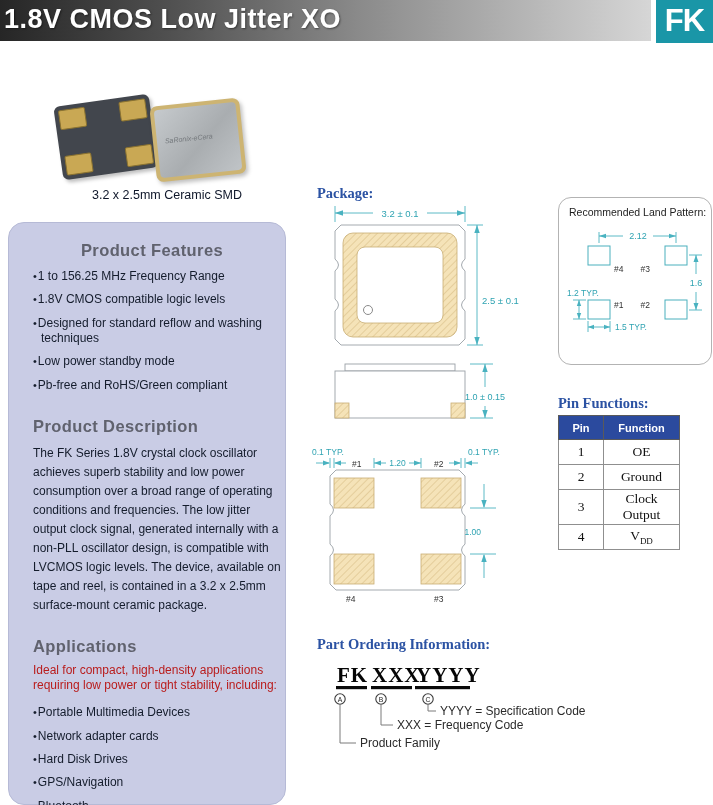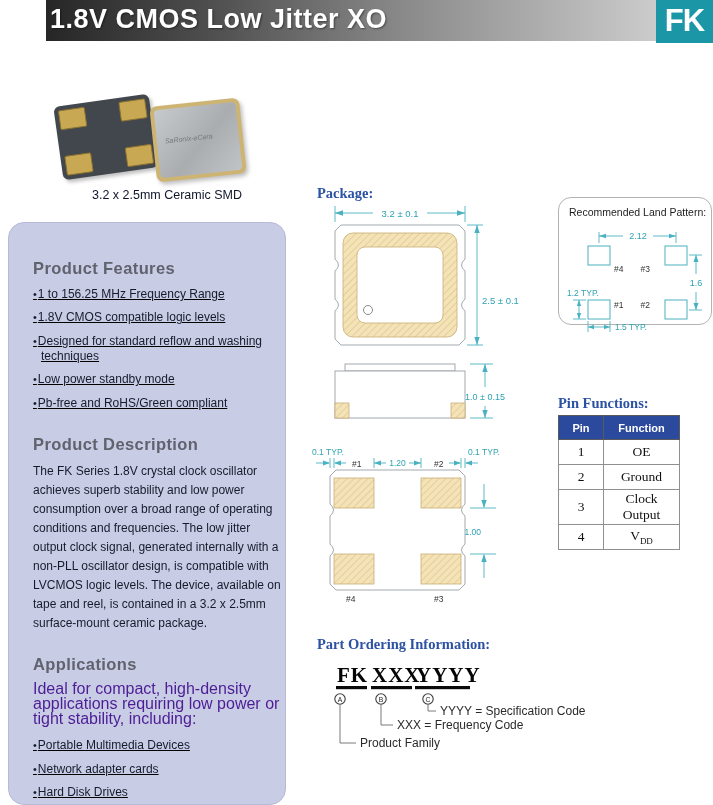--- a/index.html
+++ b/index.html
@@ -1,21 +1,21 @@
 <!DOCTYPE html>
 <html><head>
 <meta charset="utf-8">
 <style>
   html,body{margin:0;padding:0;}
   body{width:713px;height:805px;position:relative;background:#ffffff;
        font-family:"Liberation Sans",sans-serif;overflow:hidden;}
 
   
   .header-bar{position:absolute;left:0;top:0;width:651px;height:41px;
-    background:linear-gradient(90deg,#262626 0%,#4e4e4e 25%,#8a8a8a 55%,#d6d6d6 100%);margin-left:46px;}
+    background:linear-gradient(90deg,#262626 0%,#4e4e4e 25%,#8a8a8a 55%,#d6d6d6 100%);}
   .header-title{position:absolute;left:4px;top:4px;color:#fff;font-size:27px;
     font-weight:bold;letter-spacing:0.5px;text-shadow:1px 1px 2px rgba(0,0,0,.45);}
   .fk-logo{position:absolute;right:0;top:0;width:57px;height:43px;background:#1a96a7;
     color:#fff;font-size:31px;font-weight:bold;text-align:center;line-height:42px;
     letter-spacing:-1px;}
 
   
   .chip-bottom{position:absolute;left:58px;top:100px;width:96px;height:74px;
     background:#42464d;border-radius:6px;transform:rotate(-8deg);
     box-shadow:2px 3px 4px rgba(0,0,0,.25);}
@@ -32,37 +32,37 @@
   .chip-logo{position:absolute;left:8px;top:28px;font-size:7px;font-style:italic;
     color:#75797d;white-space:nowrap;}
   .photo-caption{position:absolute;left:50px;top:188px;width:192px;text-align:right;
     font-size:12.5px;color:#0f172a;}
 
   
   .info-panel{position:absolute;left:8px;top:222px;width:278px;height:583px;
     background:#c9cce5;border:1px solid #b6bad6;border-radius:16px;
     box-sizing:border-box;padding:16px 14px 0 24px;}
   .panel-heading{font-size:16.5px;font-weight:600;color:#60626e;letter-spacing:0.4px;}
-  .feat-heading{margin-top:20px;}
+  .feat-heading{margin-top:2px;text-align:center;}
   .desc-heading{margin-top:24px;}
   .app-heading{margin-top:22px;}
-  ul.bullets{list-style:none;margin:9px 0 0 0;padding:0;text-decoration:underline;}
+  ul.bullets{list-style:none;margin:9px 0 0 0;padding:0;}
   ul.bullets li{font-size:12px;color:#141c2c;line-height:1.28;margin-bottom:8px;
     padding-left:8px;text-indent:-8px;}
   ul.bullets li::before{content:"\2022";font-size:11px;padding-right:1px;}
   .desc-body{margin-top:8px;width:252px;font-size:12px;line-height:19px;color:#141c2c;}
-  .app-intro{margin-top:7px;width:252px;font-size:16px;line-height:15px;color:#4c1d95;}
+  .app-intro{margin-top:7px;width:252px;font-size:12px;line-height:15px;color:#b91c1c;}
   ul.bullets.app{margin-top:12px;}
 
   
   .blue-heading{position:absolute;font-family:"Liberation Serif",serif;
     font-weight:bold;font-size:14.5px;color:#2b52a3;}
 
   
-  .land-box{position:absolute;left:558px;top:197px;width:154px;height:128px;
+  .land-box{position:absolute;left:558px;top:197px;width:154px;height:168px;
     background:#fff;border:1.5px solid #b3b3b3;border-radius:13px;box-sizing:border-box;}
   .land-title{margin:8px 0 0 10px;font-size:10.5px;color:#1d1d1d;}
 
   
   .pin-table{position:absolute;left:558px;top:415px;width:122px;
     border-collapse:collapse;font-family:"Liberation Serif",serif;}
   .pin-table th{background:#2b4a9e;color:#fff;font-family:"Liberation Sans",sans-serif;
     font-size:11px;font-weight:bold;height:21px;border:1px solid #5a5a5a;}
   .pin-table td{background:#fff;font-size:13.5px;color:#111;text-align:center;
     height:22px;border:1px solid #8f8f8f;}

